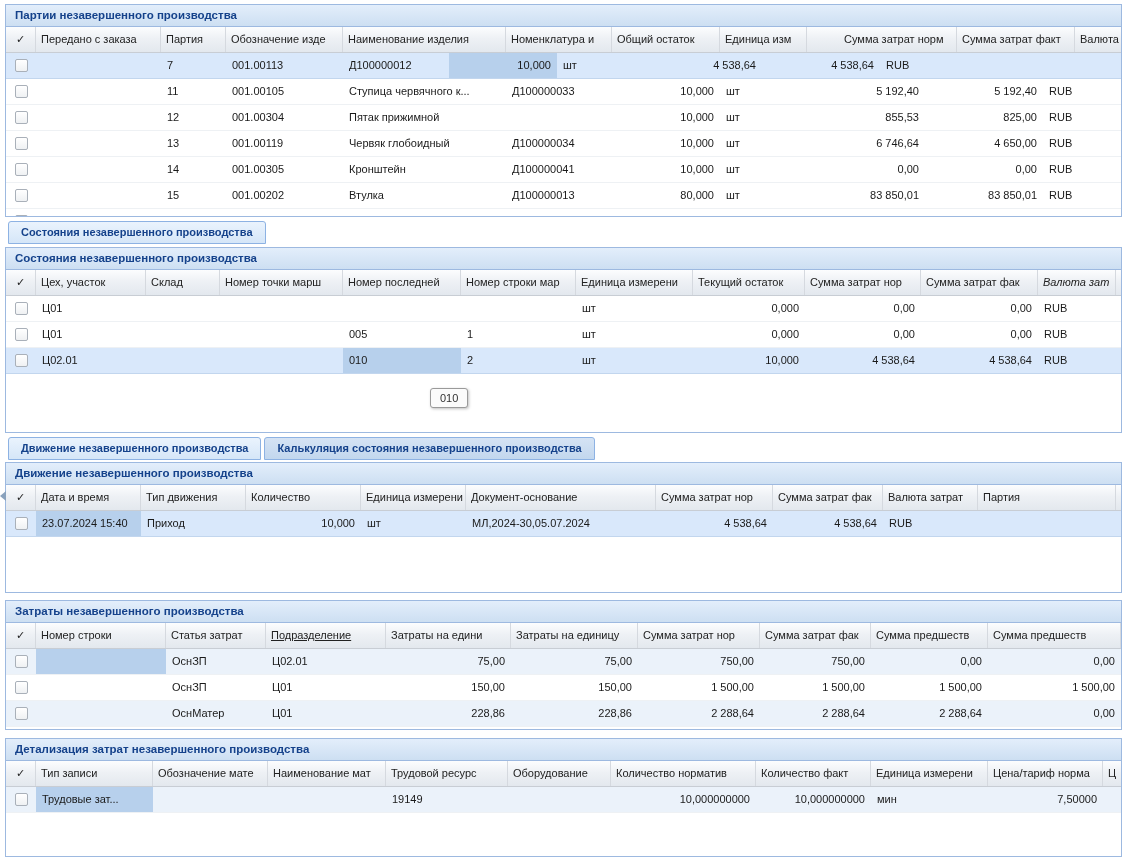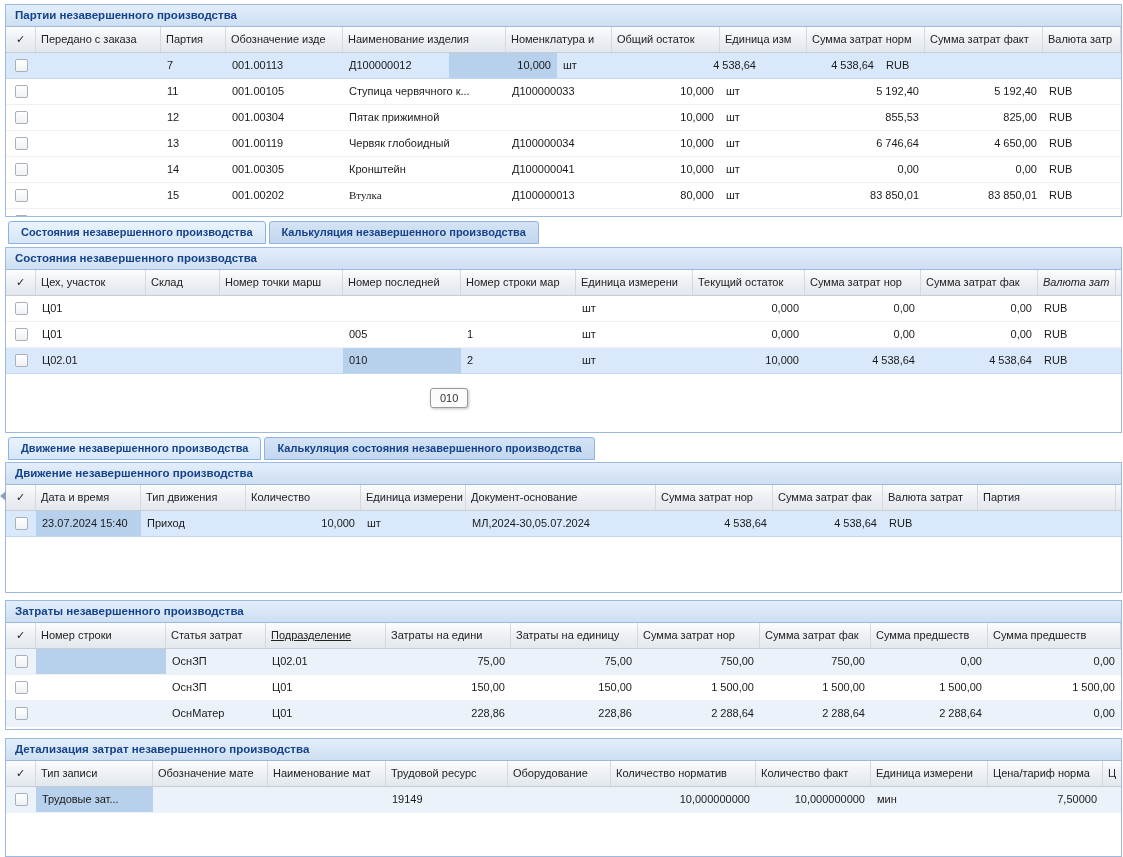--- a/index.html
+++ b/index.html
@@ -61,21 +61,21 @@
     <div class="grid">
         <div class="g-hdr">
           <div class="g-hcell g-chk">✓</div>
           <div class="g-hcell" style="width: 125px;">Передано с заказа</div>
           <div class="g-hcell" style="width: 65px;">Партия</div>
           <div class="g-hcell" style="width: 117px;">Обозначение изде</div>
           <div class="g-hcell" style="width: 163px;">Наименование изделия</div>
           <div class="g-hcell" style="width: 106px;">Номенклатура и</div>
           <div class="g-hcell" style="width: 108px;">Общий остаток</div>
           <div class="g-hcell" style="width: 87px;">Единица изм</div>
-          <div class="g-hcell" style="width: 118px;">Сумма затрат норм</div>
+          <div class="g-hcell" style="width: 118px; margin-left: 32px;">Сумма затрат норм</div>
           <div class="g-hcell" style="width: 118px;">Сумма затрат факт</div>
           <div class="g-hcell" style="width: 78px;">Валюта затр</div>
         </div>
         <div class="g-row sel">
           <div class="g-cell g-chk">
             <span class="cbx"></span>
           </div>
           <div class="g-cell" style="width: 125px;"></div>
           <div class="g-cell" style="width: 65px;">7</div>
           <div class="g-cell" style="width: 117px;">001.00113</div>
@@ -146,21 +146,21 @@
           <div class="g-cell num" style="width: 118px;">0,00</div>
           <div class="g-cell" style="width: 78px;">RUB</div>
         </div>
         <div class="g-row">
           <div class="g-cell g-chk">
             <span class="cbx"></span>
           </div>
           <div class="g-cell" style="width: 125px;"></div>
           <div class="g-cell" style="width: 65px;">15</div>
           <div class="g-cell" style="width: 117px;">001.00202</div>
-          <div class="g-cell" style="width: 163px; font-family: Liberation Serif, serif;">Втулка</div>
+          <div class="g-cell" style="width: 163px;">Втулка</div>
           <div class="g-cell" style="width: 106px;">Д100000013</div>
           <div class="g-cell num" style="width: 108px;">80,000</div>
           <div class="g-cell" style="width: 87px;">шт</div>
           <div class="g-cell num" style="width: 118px;">83 850,01</div>
           <div class="g-cell num" style="width: 118px;">83 850,01</div>
           <div class="g-cell" style="width: 78px;">RUB</div>
         </div>
         <div class="g-row">
           <div class="g-cell g-chk">
             <span class="cbx"></span>
@@ -174,21 +174,20 @@
           <div class="g-cell" style="width: 87px;">шт</div>
           <div class="g-cell num" style="width: 118px;">2 048,00</div>
           <div class="g-cell num" style="width: 118px;">2 048,00</div>
           <div class="g-cell" style="width: 78px;">RUB</div>
         </div>
       </div>
   </section>
 
   <div class="tabbar" id="tabs-states">
       <div class="tab active">Состояния незавершенного производства</div>
-      <div class="tab">Калькуляция незавершенного производства</div>
     </div>
 
   <section class="panel" id="p-states">
     <div class="ptitle">Состояния незавершенного производства</div>
     <div class="grid">
         <div class="g-hdr">
           <div class="g-hcell g-chk">✓</div>
           <div class="g-hcell" style="width: 110px;">Цех, участок</div>
           <div class="g-hcell" style="width: 74px;">Склад</div>
           <div class="g-hcell" style="width: 123px;">Номер точки марш</div>

